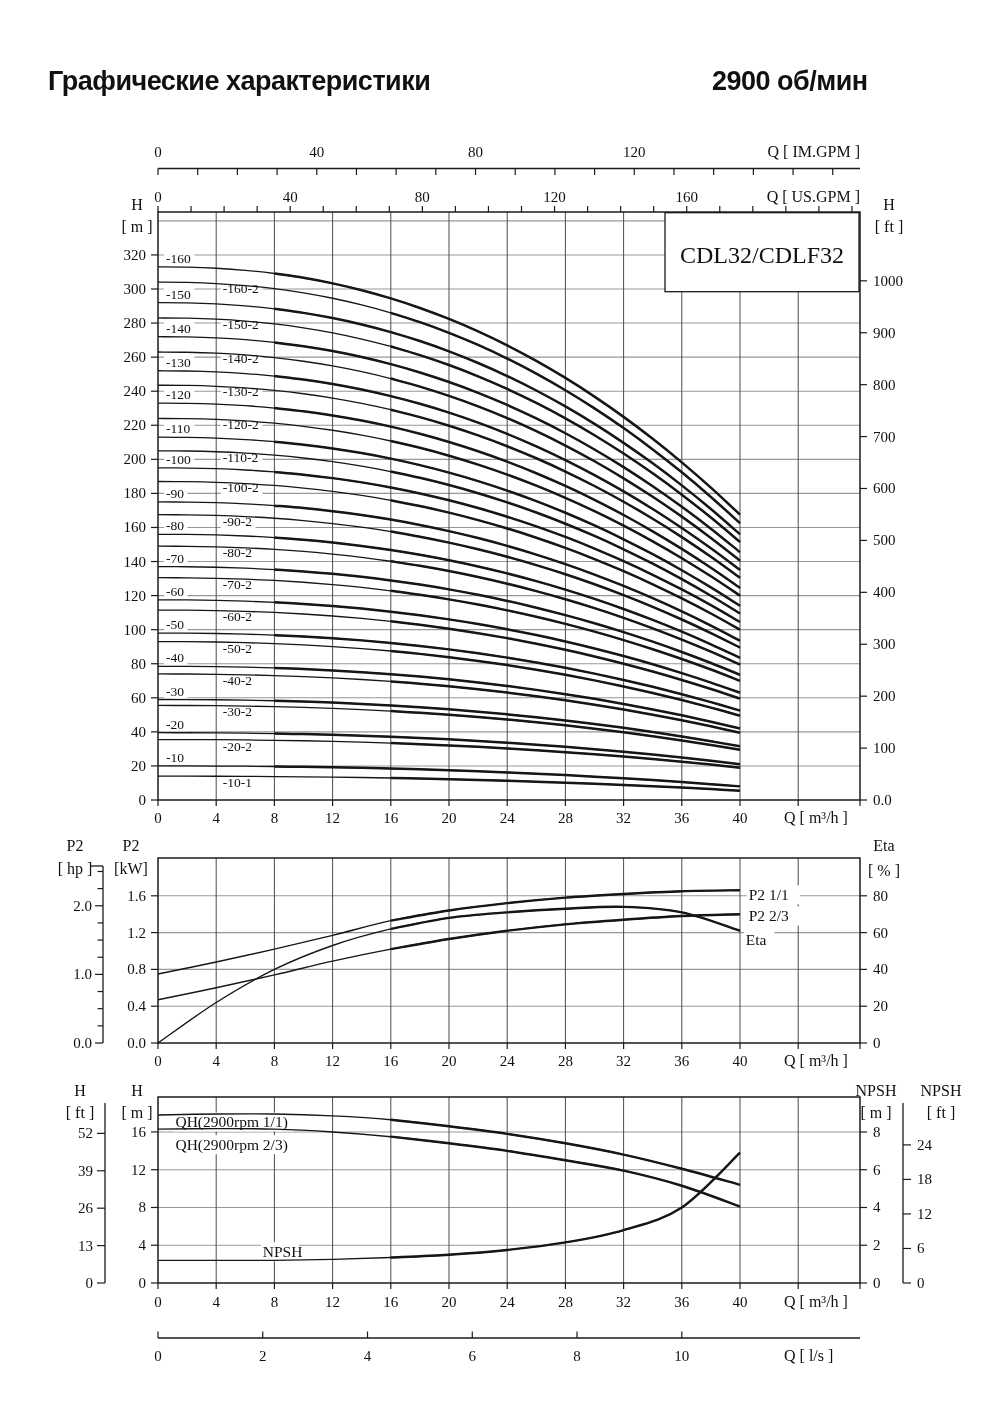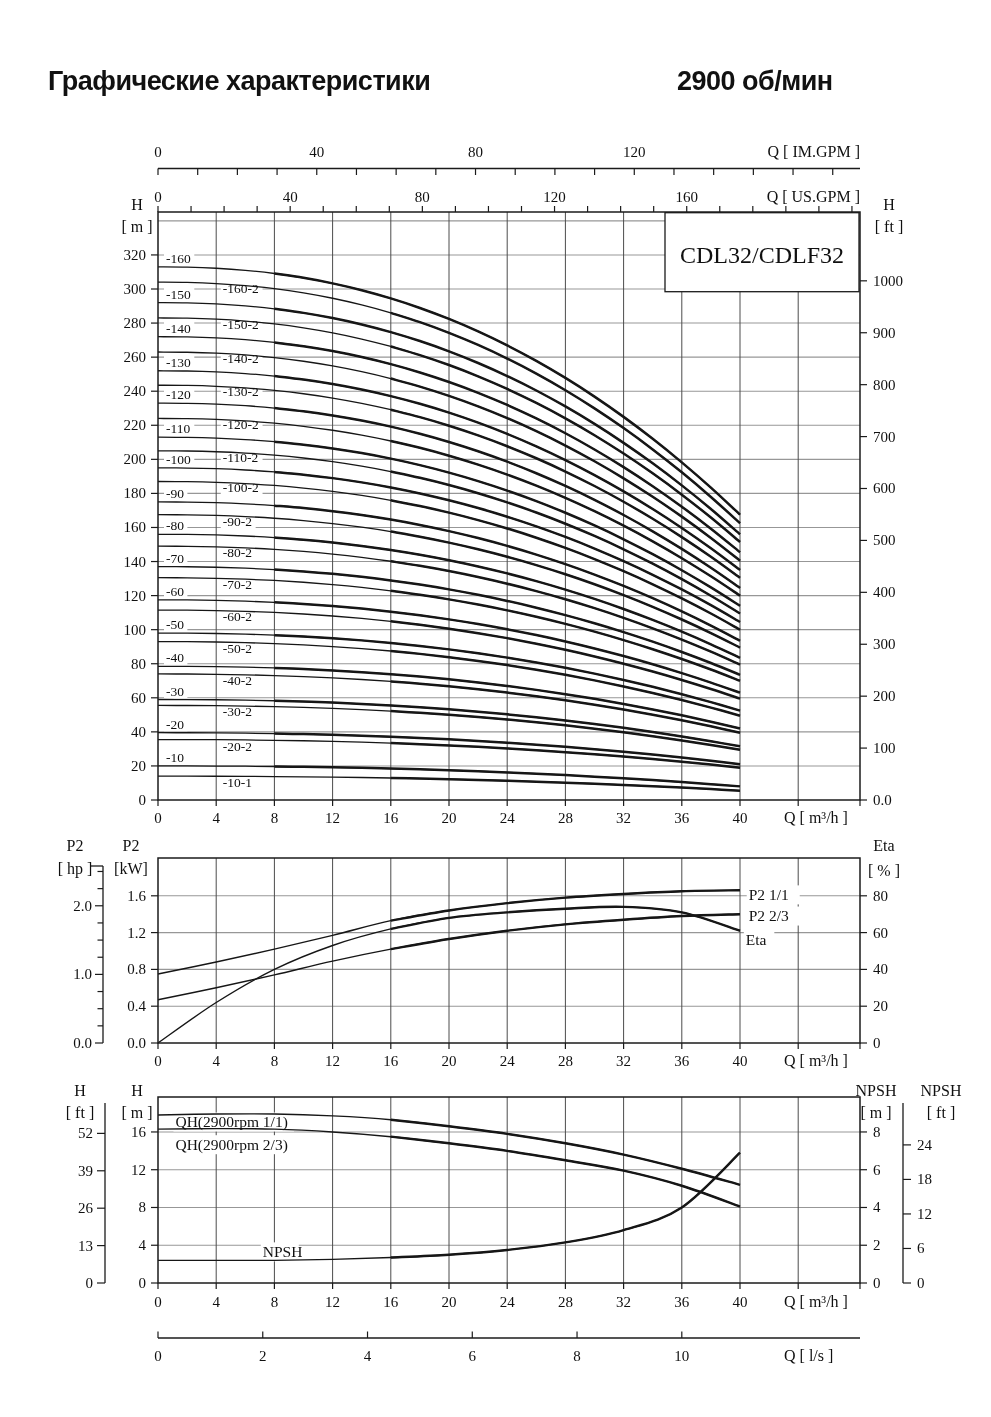--- a/index.html
+++ b/index.html
@@ -1,21 +1,21 @@
 <!DOCTYPE html>
 <html><head>
 <meta charset="utf-8">
 <style>
   html,body{margin:0;padding:0;background:#ffffff;}
   .page{position:relative;width:991px;height:1417px;background:#fff;overflow:hidden;
         font-family:"Liberation Serif",serif;}
   .titlebar{position:absolute;top:66px;left:0;width:991px;height:40px;
             font-family:"Liberation Sans",sans-serif;font-weight:bold;font-size:27px;color:#111;}
   .title-left{position:absolute;left:48px;top:0;letter-spacing:-0.5px;}
-  .title-right{position:absolute;left:677px;top:0;letter-spacing:-0.5px;}
+  .title-right{position:absolute;left:712px;top:0;letter-spacing:-0.5px;}
   svg{position:absolute;top:0;left:0;}
   svg text{fill:#101010;}
   .tick{font-family:"Liberation Serif",serif;font-size:15px;}
   .unit{font-family:"Liberation Serif",serif;font-size:16px;}
   .clabel{font-family:"Liberation Serif",serif;font-size:13.5px;}
   .anno{font-family:"Liberation Serif",serif;font-size:15.5px;}
   .model{font-family:"Liberation Serif",serif;font-size:24px;}
   .gh{stroke:#979797;stroke-width:1.1;}
   .gv{stroke:#4c4c4c;stroke-width:1;}
   .frame{fill:none;stroke:#1b1b1b;stroke-width:1.5;}

